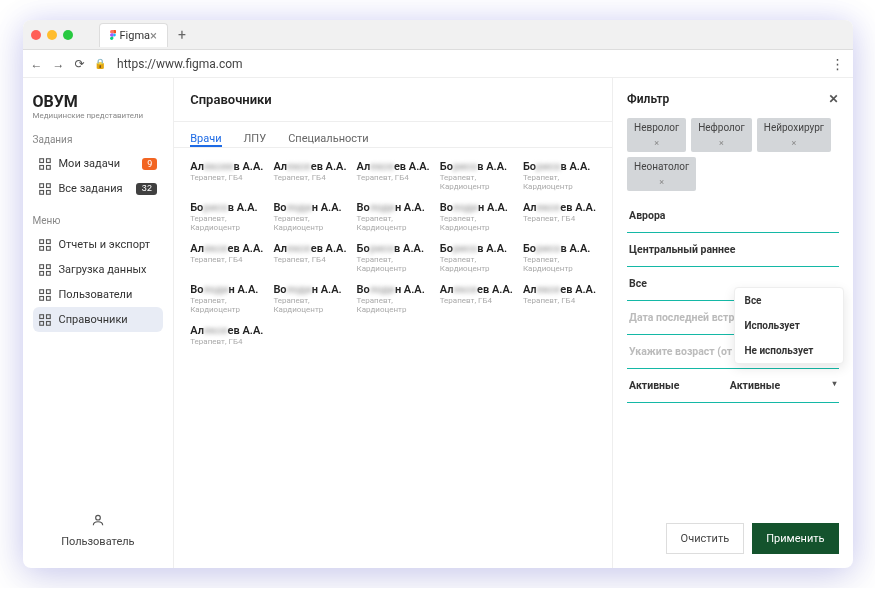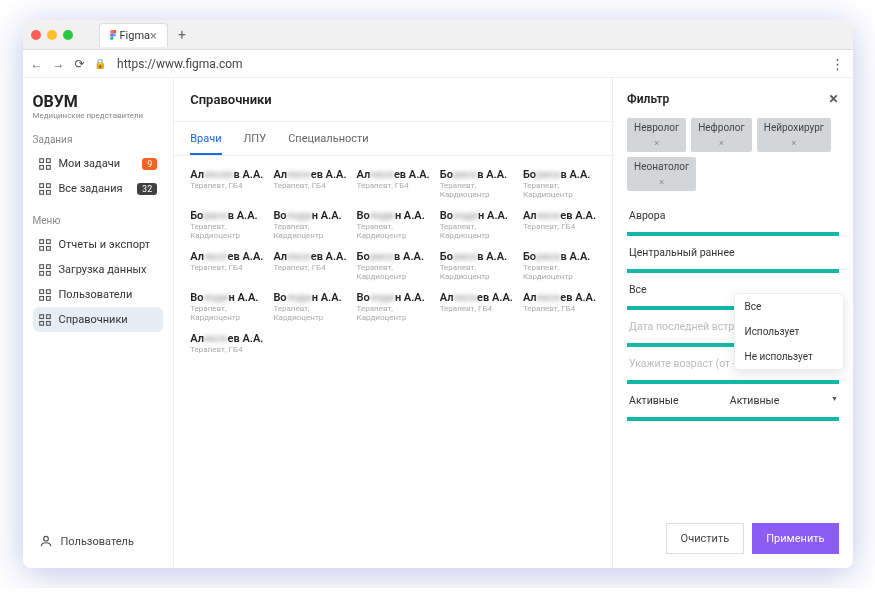--- a/index.html
+++ b/index.html
@@ -18,48 +18,48 @@
 .app { display:flex; height: 490px; }
 .sidebar { width: 170px; border-right:1px solid #eee; padding:14px 10px; display:flex; flex-direction:column; }
 .logo { font-size:16px; font-weight:700; color:#222; }
 .logo-sub{font-size:8px; color:#888;}
 .sect-title{font-size:10px; color:#888; margin:14px 0 6px;}
 .nav-item{display:flex; align-items:center; gap:8px; padding:6px 6px; font-size:11px; color:#333; border-radius:6px; cursor:pointer;}
 .nav-item.active{background:#e8ecf5;}
 .grid-icon{width:12px;height:12px; display:inline-block;}
 .grid-icon svg{width:12px;height:12px;display:block;}
 .badge{margin-left:auto; font-size:9px; color:#fff; padding:1px 5px; border-radius:3px;}
-.badge.orange{background:#f26522;} .badge.dark{background:#404040;}
-.sidebar-footer{margin-top:auto; display:flex; align-items:center; gap:8px; font-size:11px; color:#444; padding:6px;}
+.badge.orange{background:#f26522;} .badge.dark{background:#404040;font-family:Liberation Mono, monospace;}
+.sidebar-footer{margin-top:auto; display:flex; align-items:center; gap:8px; font-size:11px; color:#444; padding:6px;flex-direction:column;}
 .user-icon svg{width:14px;height:14px;display:block;}
 .main{flex:1; display:flex; flex-direction:column;}
 .main-header{padding:14px 16px; border-bottom:1px solid #eee; font-size:13px; font-weight:600; color:#222;}
 .tabs{display:flex; gap:22px; padding:10px 16px 0; border-bottom:1px solid #eee;}
-.tabs .t{font-size:11px; color:#666; padding-bottom:8px; cursor:pointer;}
+.tabs .t{font-size:11px; color:#666; padding-bottom:0; cursor:pointer;}
 .tabs .t.active{color:#1d6ae5; border-bottom:2px solid #1d6ae5;}
 .list{padding:12px 16px; display:grid; grid-template-columns:repeat(5,1fr); column-gap:10px; row-gap:10px; overflow:hidden;}
 .doc-name{font-size:11px; font-weight:600; color:#222; white-space:nowrap;}
 .doc-name .blur{ filter: blur(2px); -webkit-filter:blur(2px); color:#aaa;}
 .doc-sub{font-size:8px; color:#aaa;}
 .filter{width:270px; border-left:1px solid #eee; padding:14px 14px; display:flex; flex-direction:column;}
 .filter-head{display:flex; align-items:center; font-size:12px; font-weight:600; color:#222;}
 .filter-head .x{margin-left:auto; font-size:12px; color:#555; cursor:pointer;}
 .tags{display:flex; flex-wrap:wrap; gap:5px; margin:12px 0 8px;}
 .tag{background:#d3d6d9; color:#444; font-size:10px; padding:4px 7px; border-radius:2px; display:flex; align-items:center; gap:5px;flex-direction:column;}
 .tag .tx{color:#888; font-size:9px;}
-.field{border-bottom:4px solid #14b8a6; padding:10px 2px; font-size:10.5px; color:#333; position:relative;}
+.field{border-bottom:1px solid #14b8a6; padding:10px 2px; font-size:10.5px; color:#333; position:relative;font-weight:bold;}
 .field.placeholder{color:#bbb;}
 .field.select{display:flex;}
 .field.select .caret{margin-left:auto; font-size:8px; color:#555;}
 .dropdown{position:absolute; right:-5px; top:20px; width:110px; background:#fff; border:1px solid #eee; border-radius:4px; box-shadow:0 4px 12px rgba(0,0,0,0.1); z-index:10;}
 .dd-item{padding:7px 10px; font-size:10px; color:#333; cursor:pointer;}
 .filter-footer{margin-top:auto; display:flex; gap:8px; justify-content:flex-end;}
 .btn{border:none; padding:8px 14px; font-size:11px; border-radius:0; cursor:pointer;}
 .btn.secondary{background:#fff; border:1px solid #ddd; color:#444;}
-.btn.primary{background:#8b5cf6; color:#fff;text-align:right;}
+.btn.primary{background:#14532d; color:#fff;text-align:right;}
 .figma-logo{width:10px;height:10px;display:inline-flex;}
 </style>
 </head>
 <body>
 
 <div class="window">
   <div class="tabbar">
     <span class="dot red"></span>
     <span class="dot yellow"></span>
     <span class="dot green"></span>

